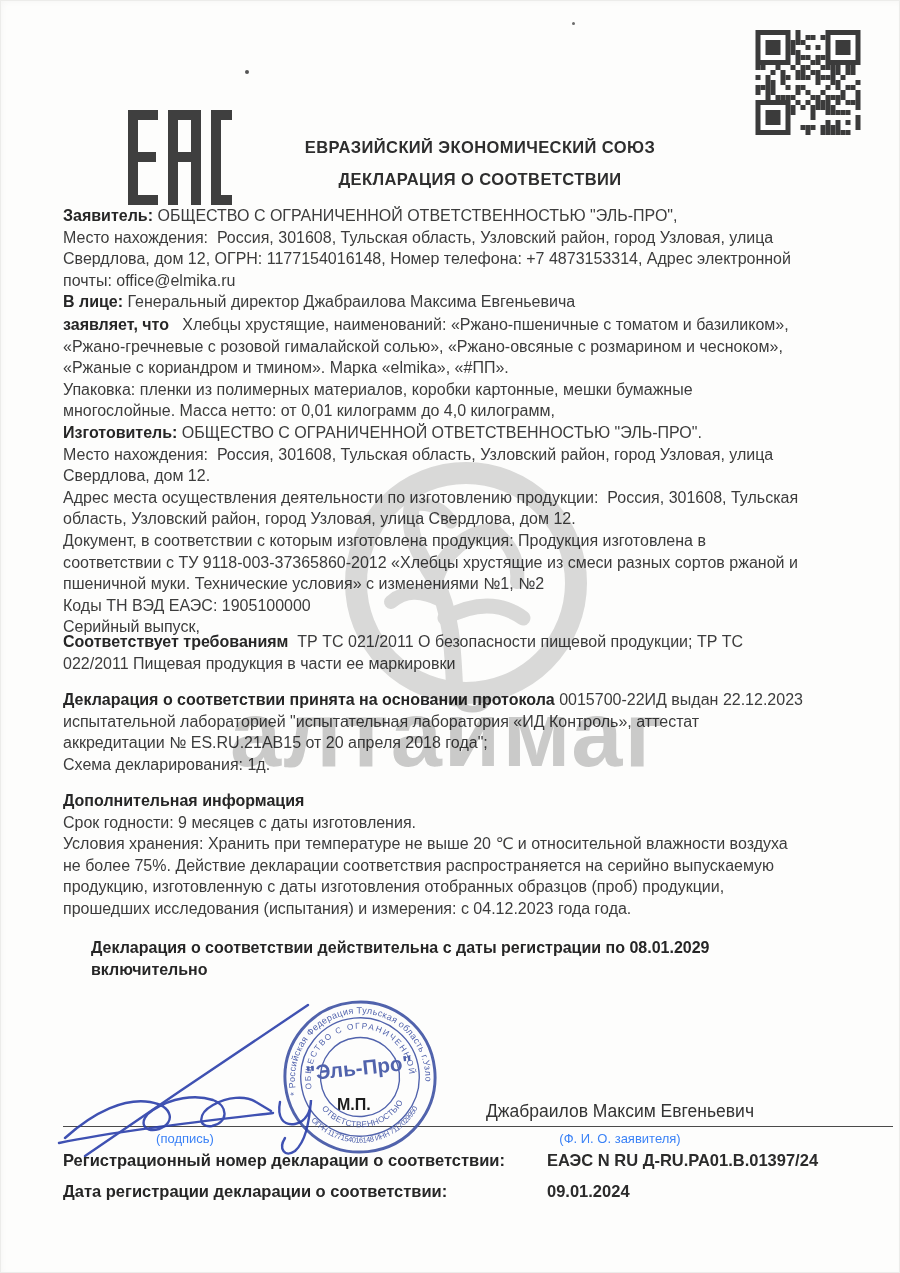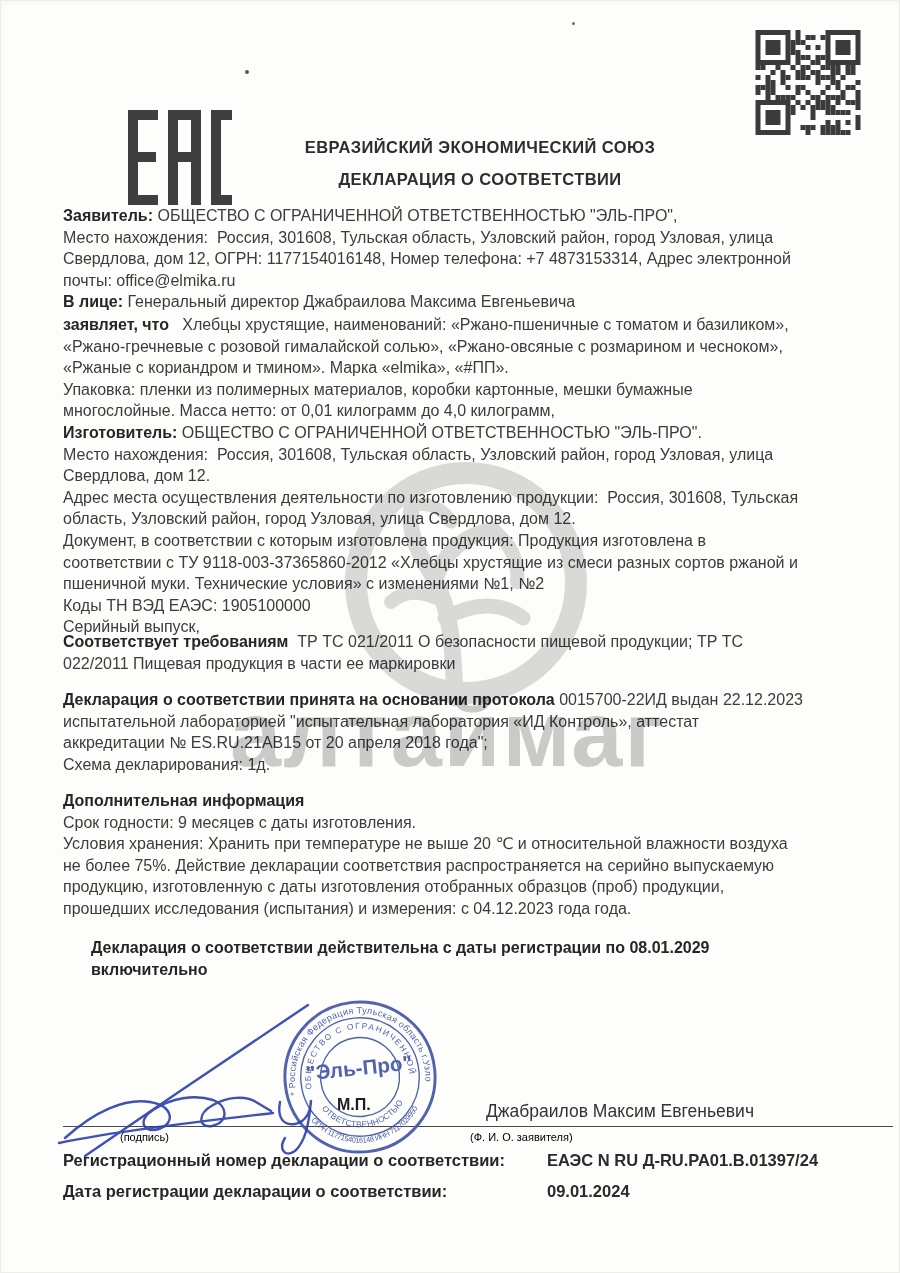--- a/index.html
+++ b/index.html
@@ -28,21 +28,21 @@
   .p5{top:689px;}
   .p6{top:790px;}
   .p7{top:937px;font-weight:bold;color:#262626;margin-left:28px;}
   
   .wm{mix-blend-mode:multiply;pointer-events:none;}
   .wm-circle{position:absolute;left:333px;top:450px;width:266px;height:266px;opacity:.32;}
   .wm-brand{position:absolute;left:230px;top:688px;font-size:92px;font-weight:bold;color:#9a9a9a;opacity:.5;letter-spacing:2px;line-height:1;}
   .wm-tagline{position:absolute;left:287px;top:776px;font-size:38px;color:#a8a8a8;opacity:.62;letter-spacing:2px;line-height:1;}
   
   .sig-line{position:absolute;left:63px;top:1126px;width:830px;border-top:1.4px solid #4a4a4a;}
-  .caption{position:absolute;font-size:11px;color:#000000;text-align:left;}
+  .caption{position:absolute;font-size:13px;color:#3b82f6;text-align:center;}
   .cap-sign{left:120px;top:1131px;width:130px;}
   .cap-fio{left:470px;top:1131px;width:300px;}
   .signer-name{position:absolute;left:470px;top:1101px;width:300px;text-align:center;font-size:17.5px;color:#333;}
   .mp{position:absolute;left:337px;top:1096px;font-size:16px;font-weight:bold;color:#1d1d1d;}
   .stamp{position:absolute;left:281px;top:998px;width:158px;height:158px;transform:rotate(-6deg);opacity:.92;}
   .stamp svg{display:block;width:100%;height:100%;}
   .autograph{position:absolute;left:55px;top:990px;width:380px;height:175px;}
   
   .reg-label{position:absolute;left:63px;font-size:16.5px;font-weight:bold;color:#262626;}
   .reg-value{position:absolute;left:547px;font-size:16.5px;font-weight:bold;color:#2b2b2b;}

